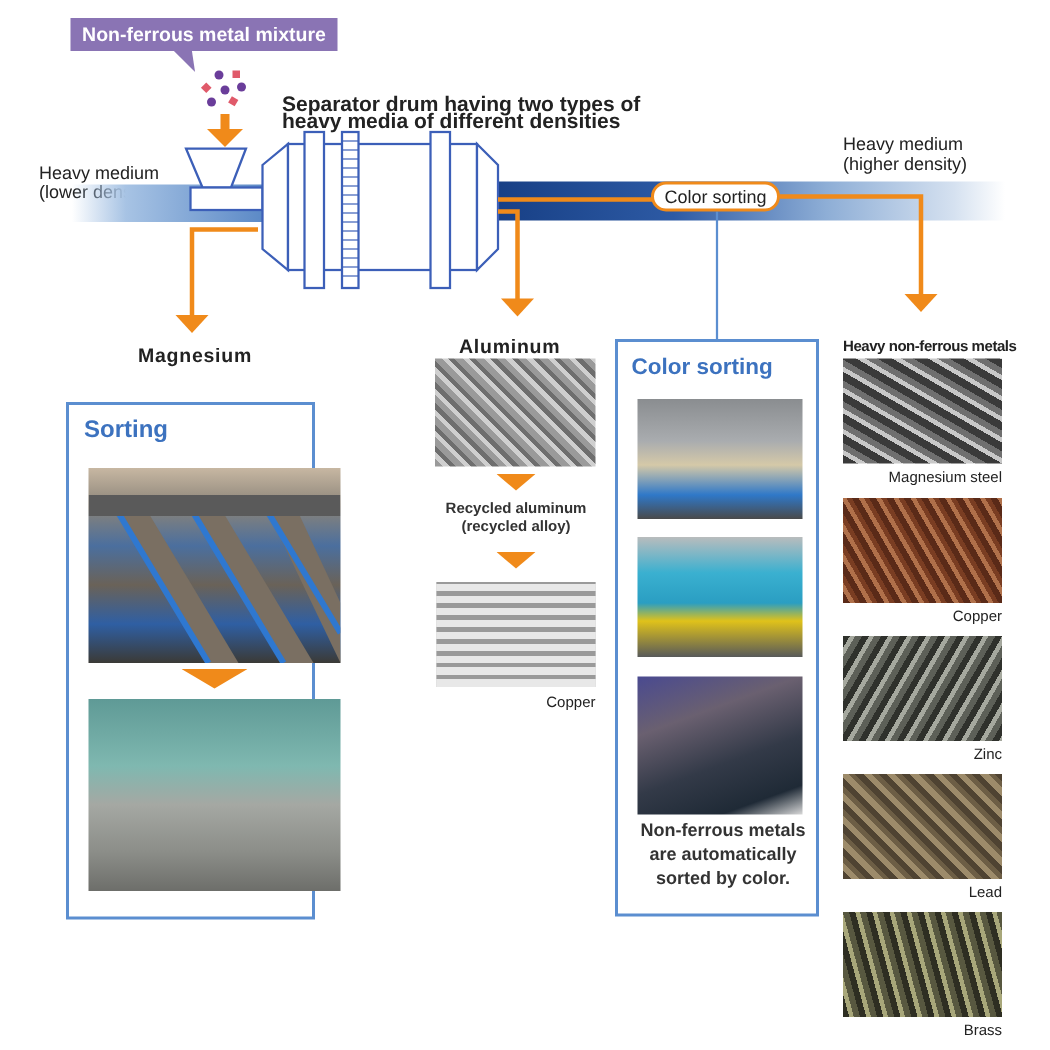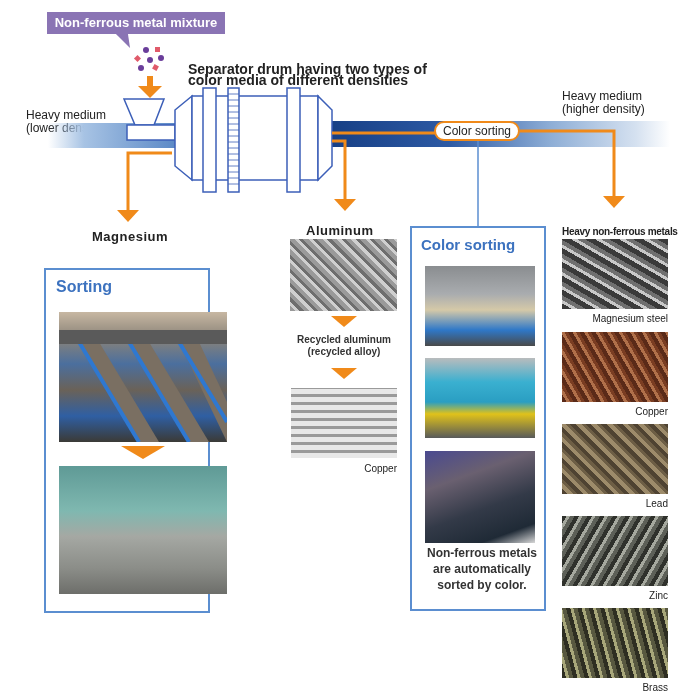--- a/index.html
+++ b/index.html
@@ -39,21 +39,21 @@
   <rect x="23" y="21" width="5" height="5" fill="#e05a6a" transform="rotate(30 25.5 23.5)"></rect>
 </svg>
 
 <svg class="abs" style="left:137px;top:76px" width="26" height="24">
   <rect x="10" y="0" width="6" height="10" fill="#f08a1a"></rect>
   <polygon points="1,10 25,10 13,22" fill="#f08a1a"></polygon>
 </svg>
 
 <div class="abs txt txt-b drum-caption">
   <div>Separator drum having two types of</div>
-  <div>color media of different densities</div>
+  <div>heavy media of different densities</div>
 </div>
 
 <div class="abs hm-low">
   <div>Heavy medium</div>
   <div>(lower density)</div>
 </div>
 <div class="abs hm-high">
   <div>Heavy medium</div>
   <div>(higher density)</div>
 </div>
@@ -158,24 +158,24 @@
 <div class="abs" style="left:562px;top:239px;width:106px">
   <div style="height:93px">
     <div class="photo" style="width:106px;height:70px;background:repeating-linear-gradient(30deg,#3a3a3a 0 5px,#c8c8c8 5px 8px,#6f6f6f 8px 12px)"></div>
     <div class="cap" style="margin-top:4px">Magnesium steel</div>
   </div>
   <div style="height:92px">
     <div class="photo" style="width:106px;height:70px;background:repeating-linear-gradient(60deg,#5a2a18 0 4px,#b0704a 4px 7px,#7a3d22 7px 10px)"></div>
     <div class="cap" style="margin-top:4px">Copper</div>
   </div>
   <div style="height:92px">
+    <div class="photo" style="width:106px;height:70px;background:repeating-linear-gradient(120deg,#2f312c 0 4px,#a5a89e 4px 7px,#5d6058 7px 11px)"></div>
+    <div class="cap" style="margin-top:4px">Zinc</div>
+  </div>
+  <div style="height:92px">
     <div class="photo" style="width:106px;height:70px;background:repeating-linear-gradient(45deg,#4f4332 0 4px,#9d8b6a 4px 8px,#6d5e45 8px 11px)"></div>
     <div class="cap" style="margin-top:4px">Lead</div>
-  </div>
-  <div style="height:92px">
-    <div class="photo" style="width:106px;height:70px;background:repeating-linear-gradient(120deg,#2f312c 0 4px,#a5a89e 4px 7px,#5d6058 7px 11px)"></div>
-    <div class="cap" style="margin-top:4px">Zinc</div>
   </div>
   <div style="height:92px">
     <div class="photo" style="width:106px;height:70px;background:repeating-linear-gradient(75deg,#2e2e22 0 4px,#a8a77a 4px 7px,#585840 7px 11px)"></div>
     <div class="cap" style="margin-top:4px">Brass</div>
   </div>
 </div>
 
 </body></html>

